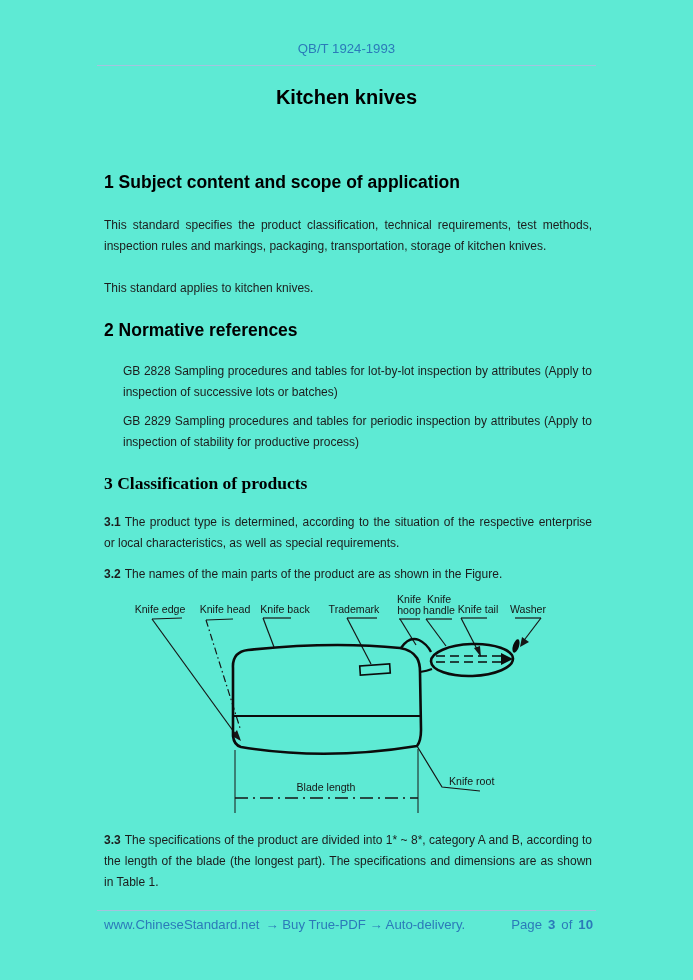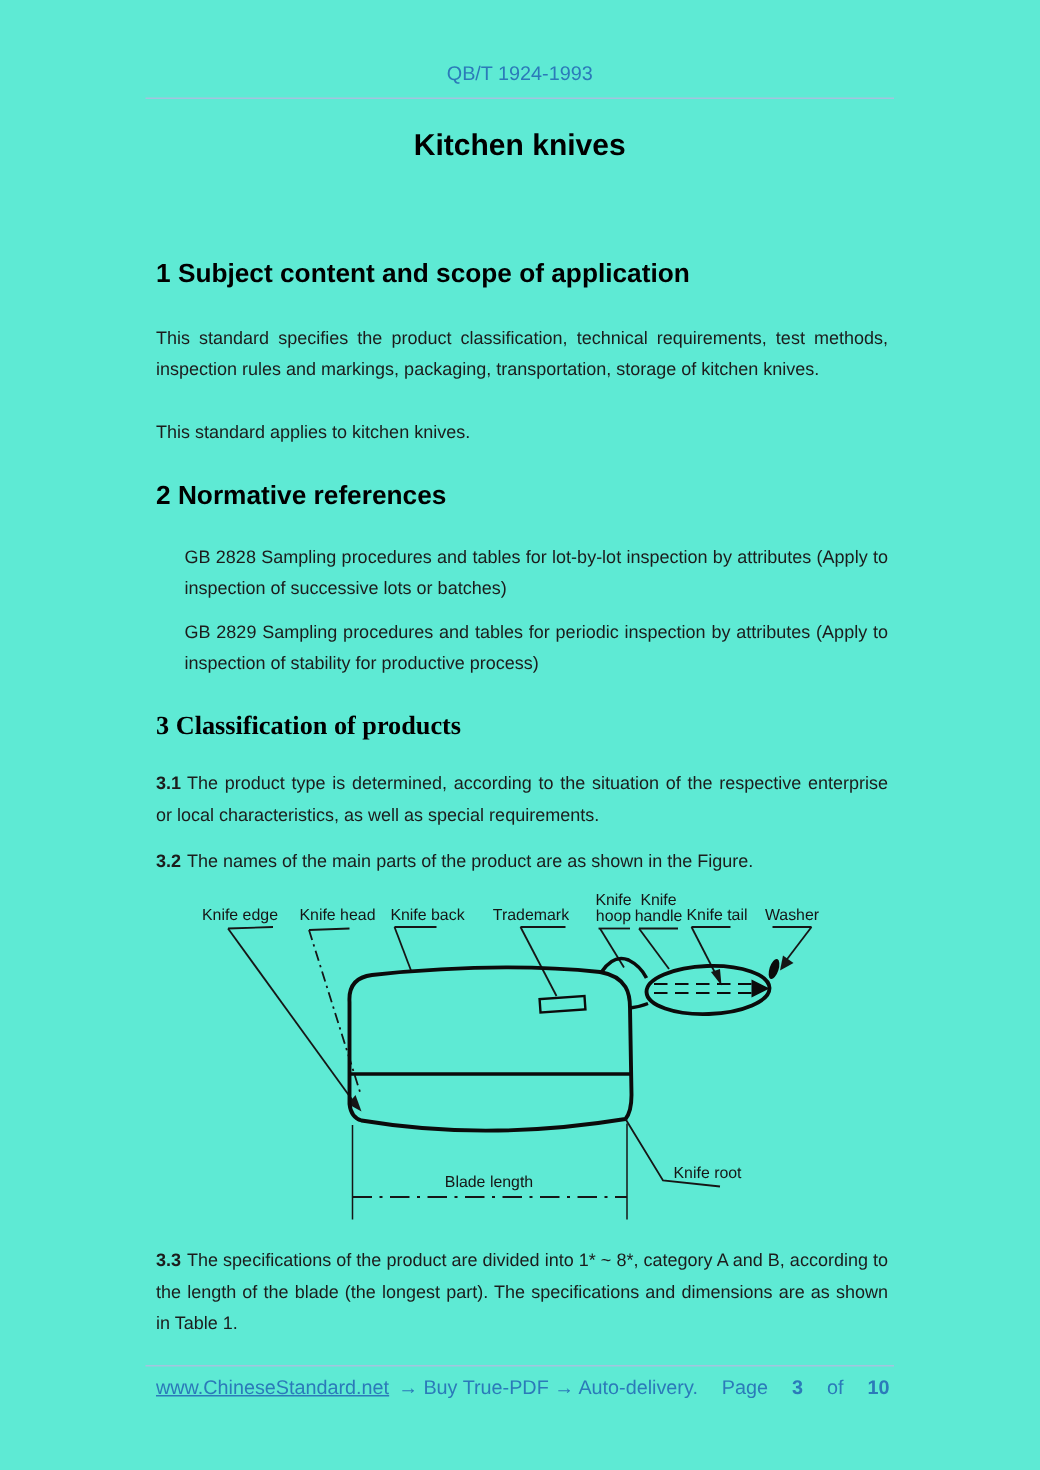--- a/index.html
+++ b/index.html
@@ -46,22 +46,22 @@
   .fig-label{
     font-family:"Liberation Sans",sans-serif;
     font-size:10.6px;fill:#161616;
   }
   .footer-row{
     top:917px;left:104px;right:100px;
     display:flex;justify-content:space-between;align-items:baseline;
     font-size:13.2px;color:#2b7ab9;
   }
   .footer-left{display:flex;gap:6px;align-items:baseline;}
-  .footer-link{text-decoration:underline;cursor:pointer;color:#2b7ab9;}
-  .page-ind{display:flex;gap:16px;align-items:flex-end;}
+  .footer-link{cursor:pointer;color:#2b7ab9;}
+  .page-ind{display:flex;gap:6px;align-items:flex-end;}
   .pg-bold{font-weight:700;}
 </style>
 </head>
 <body>
 
 <div class="page">
 
   <div class="abs hdr-num">QB/T 1924-1993</div>
   <div class="abs rule rule-top"></div>
 

